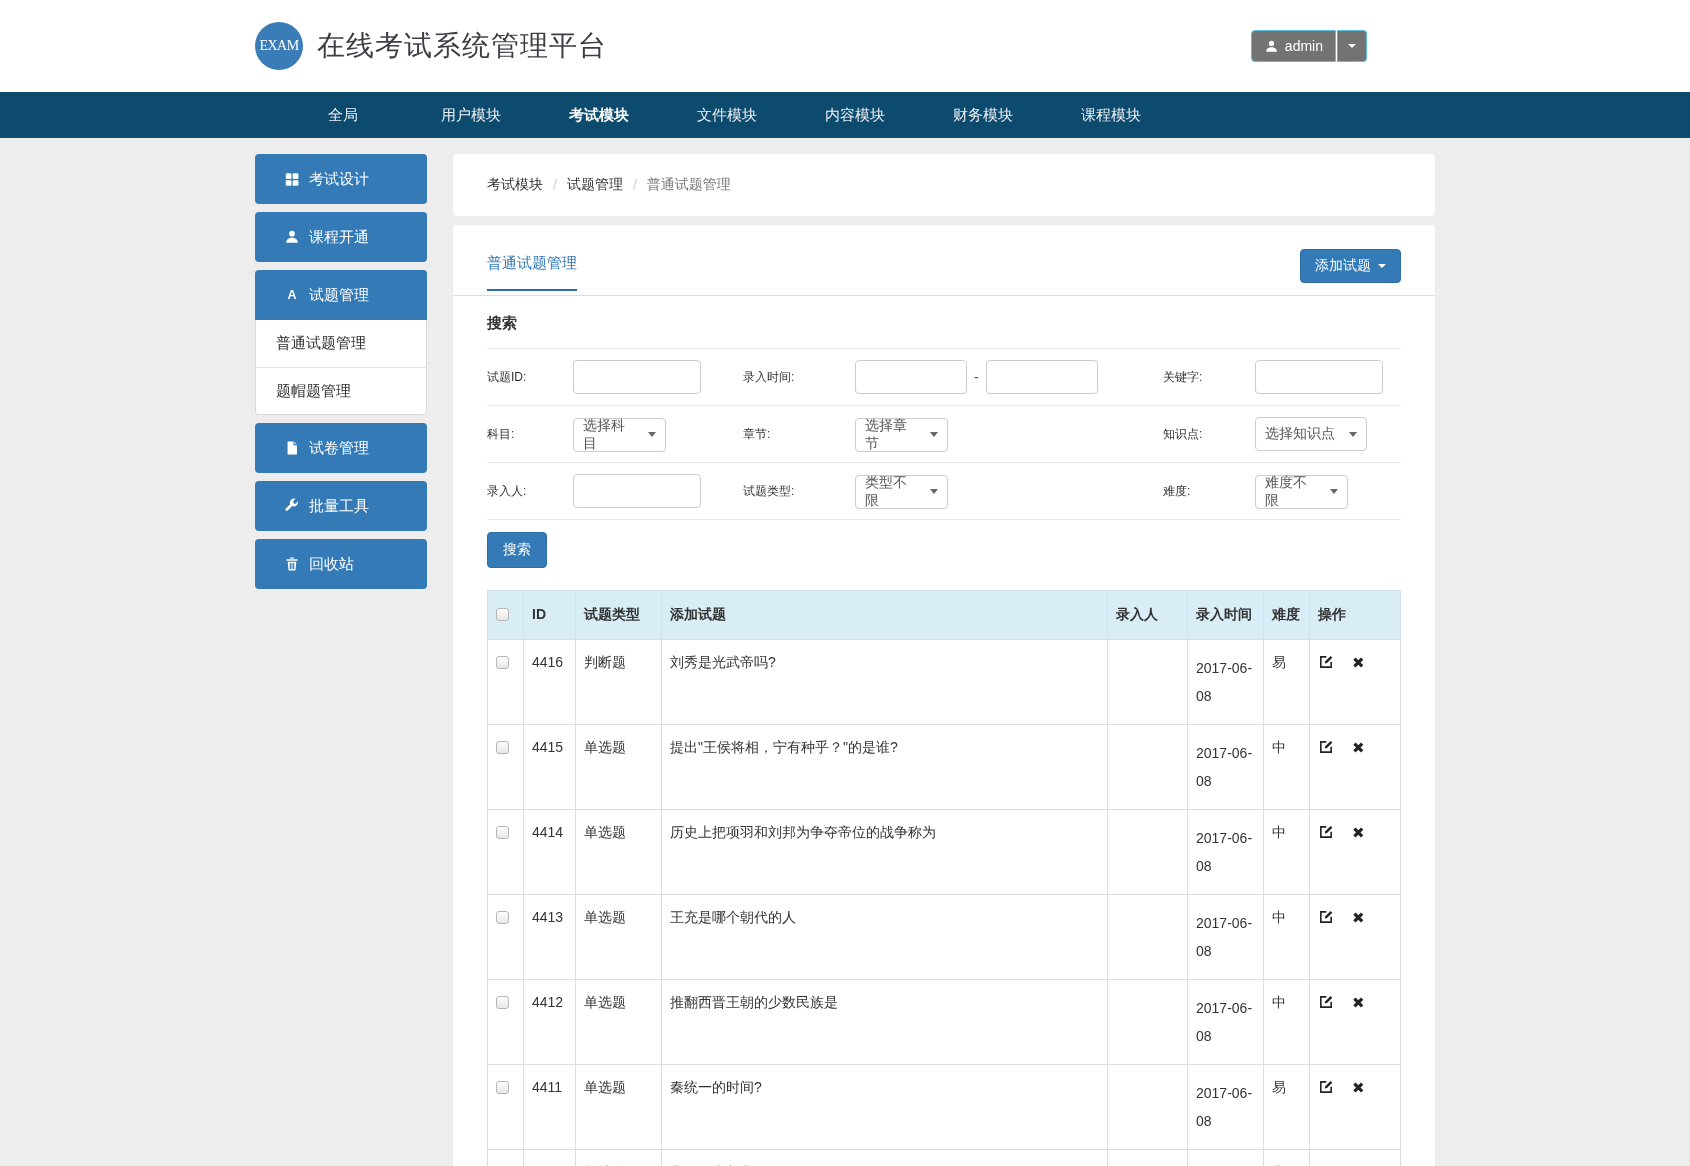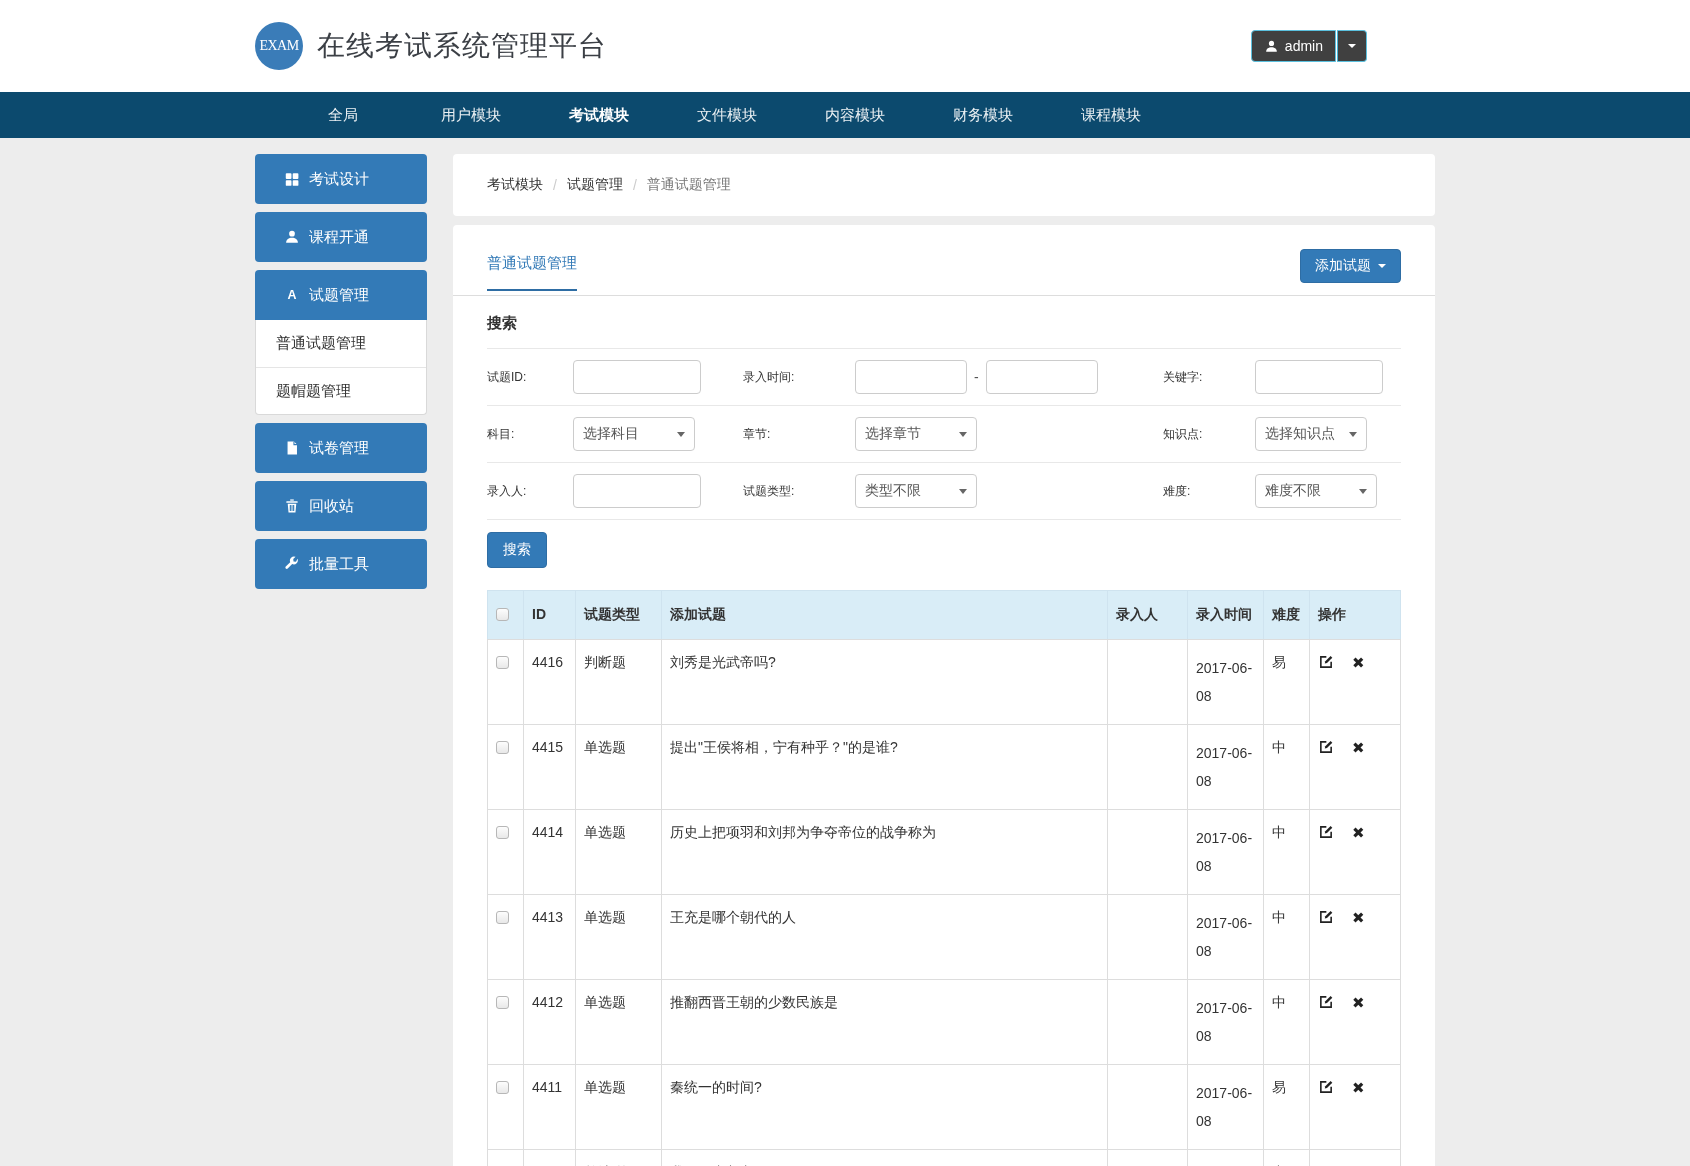--- a/index.html
+++ b/index.html
@@ -15,21 +15,21 @@
   .topbar .container { display:flex; align-items:center; height:100%; }
   .logo-circle {
     width:48px; height:48px; border-radius:50%; background:#3a7cb8;
     color:#fff; display:flex; align-items:center; justify-content:center;
     font-family:"Liberation Serif","DejaVu Serif",serif;
     font-size:14px; letter-spacing:-.5px; flex:0 0 auto;
   }
   .site-title { font-size:28px; color:#3b3f45; margin-left:14px; letter-spacing:1px; }
   .user-group { margin-left:auto; margin-right:68px; display:flex; }
   .btn-info {
-    background:#404040; color:#fff; border:1px solid #5bc0de;
+    background:#737373; color:#fff; border:1px solid #5bc0de;
     height:32px; display:flex; align-items:center; cursor:pointer; font-size:14px;
   }
   .btn-user { border-radius:4px 0 0 4px; padding:0 12px; }
   .btn-caret-part { border-radius:0 4px 4px 0; padding:0 10px; border-left:1px solid #46b8da; margin-left:1px; }
   .caret-down {
     display:inline-block; width:0; height:0;
     border-left:4px solid transparent; border-right:4px solid transparent;
     border-top:4px solid #fff;
   }
   .user-ico { margin-right:6px; display:inline-flex; }
@@ -109,21 +109,21 @@
   .date-dash { margin:0 7px; color:#555; }
   .sel {
     height:34px; border:1px solid #ccc; border-radius:4px; background:#fff;
     display:inline-flex; align-items:center; justify-content:space-between;
     padding:0 9px; font-size:14px; color:#555; cursor:pointer;
   }
   .sel .sel-caret {
     width:0; height:0; border-left:4px solid transparent; border-right:4px solid transparent;
     border-top:5px solid #666; margin-left:8px;
   }
-  .sel-100 { width:122px;gap:6px; } .sel-112 { width:112px; }
+  .sel-100 { width:93px;gap:6px; } .sel-112 { width:112px; }
   .btn-search { padding:8px 15px; margin:12px 0 22px; }
 
   
   .tbl-wrap { padding:0 34px; }
   table.grid { width:100%; border-collapse:collapse; table-layout:fixed; }
   .grid th, .grid td {
     border:1px solid #ddd; text-align:left; vertical-align:top;
     padding:14px 8px; font-size:14px; overflow:hidden;
   }
   .grid th { background:#d9edf7; border-color:#cfe3ef; border-bottom-color:#ddd; padding:15px 8px; }
@@ -219,37 +219,37 @@
           <svg width="16" height="16" viewBox="0 0 18 18">
             <path d="M4 1.8h7.2l3.4 3.4v11H4z" fill="#fff"></path>
             <path d="M11.2 1.8v3.4h3.4" fill="none" stroke="#337ab7" stroke-width="1.2"></path>
           </svg>
         </span>
         <span>试卷管理</span>
       </div>
       <div class="side-block">
         <span class="s-ico">
           <svg width="16" height="16" viewBox="0 0 18 18">
+            <path d="M15.2 3.1a4.6 4.6 0 0 1-6 6l-5 5c-.6.6-1.6.6-2.2 0s-.6-1.6 0-2.2l5-5a4.6 4.6 0 0 1 6-6L10.4 3.5l.3 2.8 2.8.3z" fill="#fff"></path>
+          </svg>
+        </span>
+        <span>批量工具</span>
+      </div>
+      <div class="side-block">
+        <span class="s-ico">
+          <svg width="16" height="16" viewBox="0 0 18 18">
             <g fill="#fff">
               <rect x="2.6" y="3.6" width="12.8" height="1.8" rx=".6"></rect>
               <path d="M7 1.6h4v1.4H7z"></path>
               <path d="M4.2 6.4h9.6l-.9 10H5.1zM7 8v6.5h1V8zm3 0v6.5h1V8z"></path>
             </g>
             <path d="M7 8v6.5m2 0V8m2 0v6.5" stroke="#337ab7" stroke-width="1"></path>
           </svg>
         </span>
         <span>回收站</span>
-      </div>
-      <div class="side-block">
-        <span class="s-ico">
-          <svg width="16" height="16" viewBox="0 0 18 18">
-            <path d="M15.2 3.1a4.6 4.6 0 0 1-6 6l-5 5c-.6.6-1.6.6-2.2 0s-.6-1.6 0-2.2l5-5a4.6 4.6 0 0 1 6-6L10.4 3.5l.3 2.8 2.8.3z" fill="#fff"></path>
-          </svg>
-        </span>
-        <span>批量工具</span>
       </div>
     </aside>
 
   <section class="content">
 
     <div class="breadcrumb-box">
         <span class="crumb">考试模块</span>
         <span class="crumb-sep">/</span>
         <span class="crumb">试题管理</span>
         <span class="crumb-sep">/</span>

